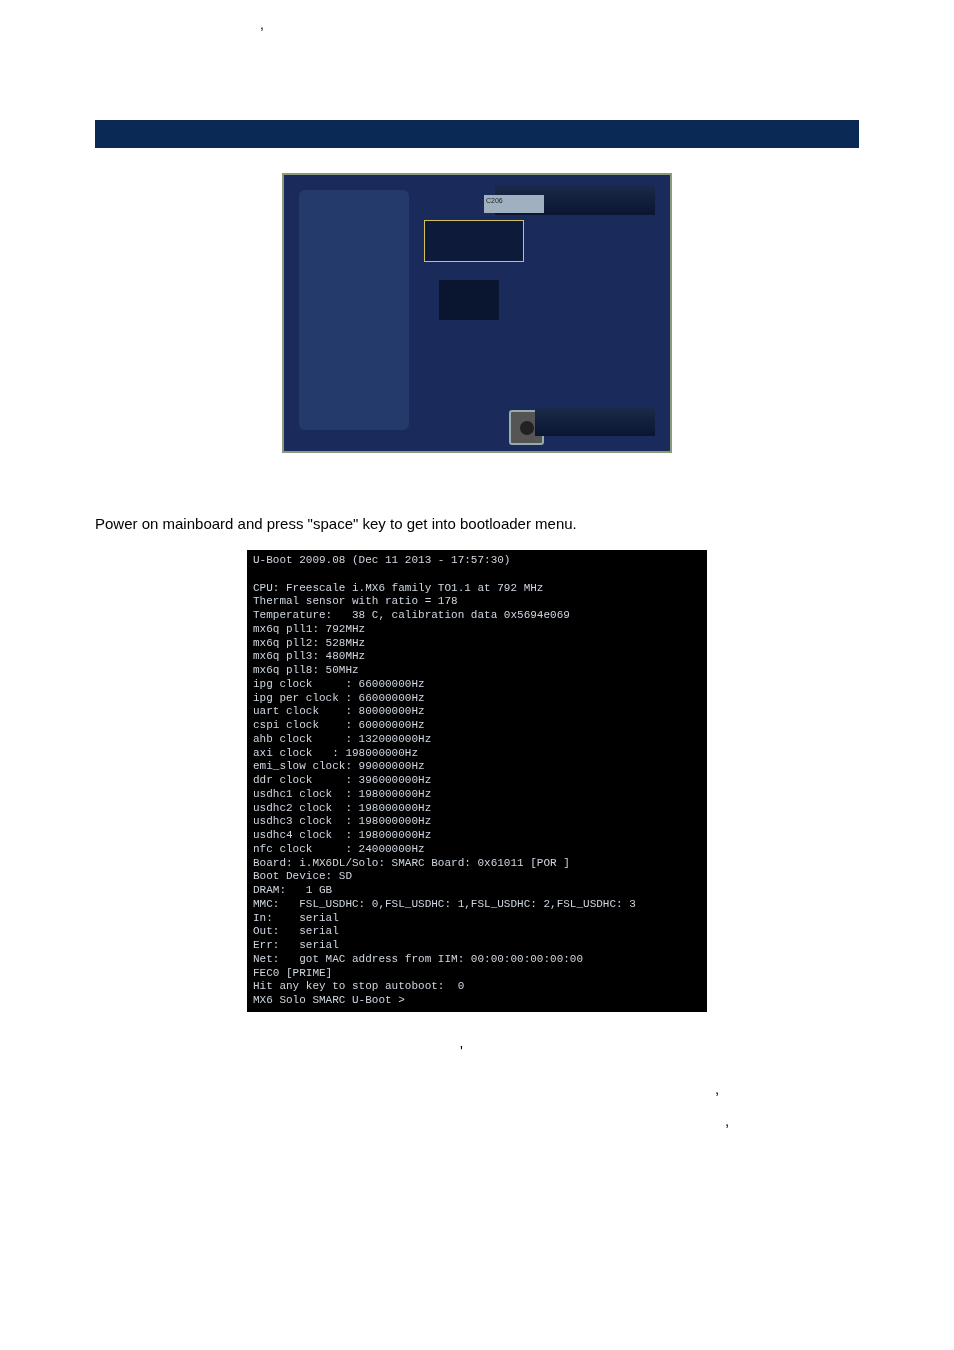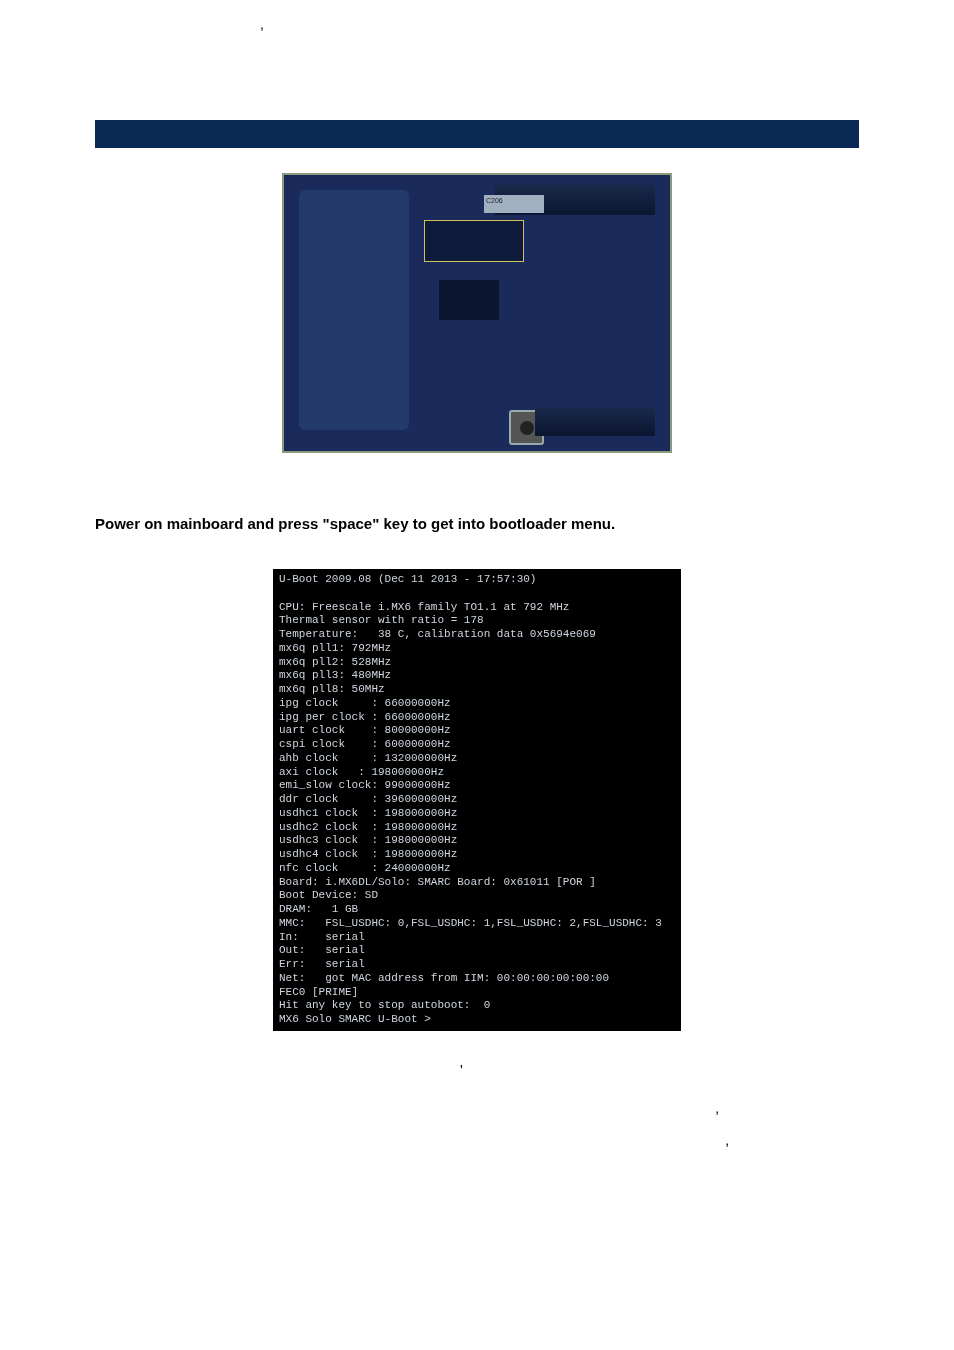--- a/index.html
+++ b/index.html
@@ -97,39 +97,37 @@
     background: linear-gradient(#1a2a4a,#0a1530);
   }
   .chip2 {
     position: absolute;
     right: 15px; bottom: 15px;
     width: 120px; height: 28px;
     background: linear-gradient(#1a2a4a,#0a1530);
   }
 
   .para {
-    margin: 0 0 4px 0;
+    margin: 0 0 16px 0;
     line-height: 1.4;
-    font-weight: bold;
   }
   .terminal-wrap {
     display: flex;
     justify-content: center;
     margin: 2px 0 18px 0;
   }
   .terminal {
-    width: 408px;
+    width: 460px;
     background: #000;
     color: #cfd6e0;
     font-family: "Courier New", monospace;
     font-size: 11px;
     line-height: 1.25;
     white-space: pre;
     padding: 4px 6px;
-    margin-top: 31px;
   }
   .footer-punct {
     position: relative;
     height: 120px;
   }
   .fp1 { position: absolute; left: 365px; top: 12px; }
   .fp2 { position: absolute; left: 620px; top: 50px; }
   .fp3 { position: absolute; left: 630px; top: 82px; }
 </style>
 </head>

